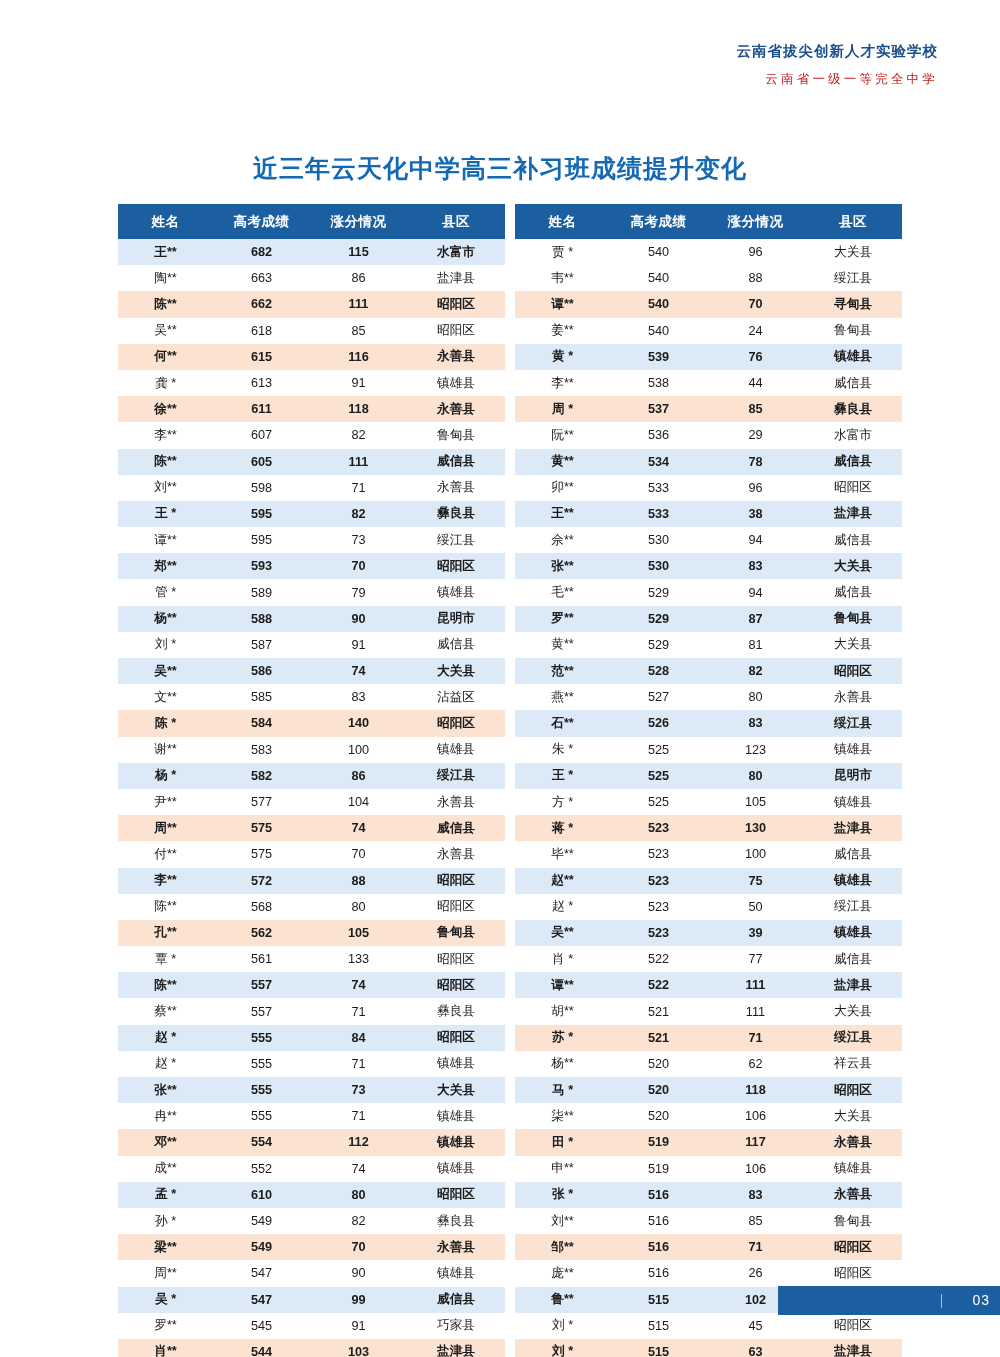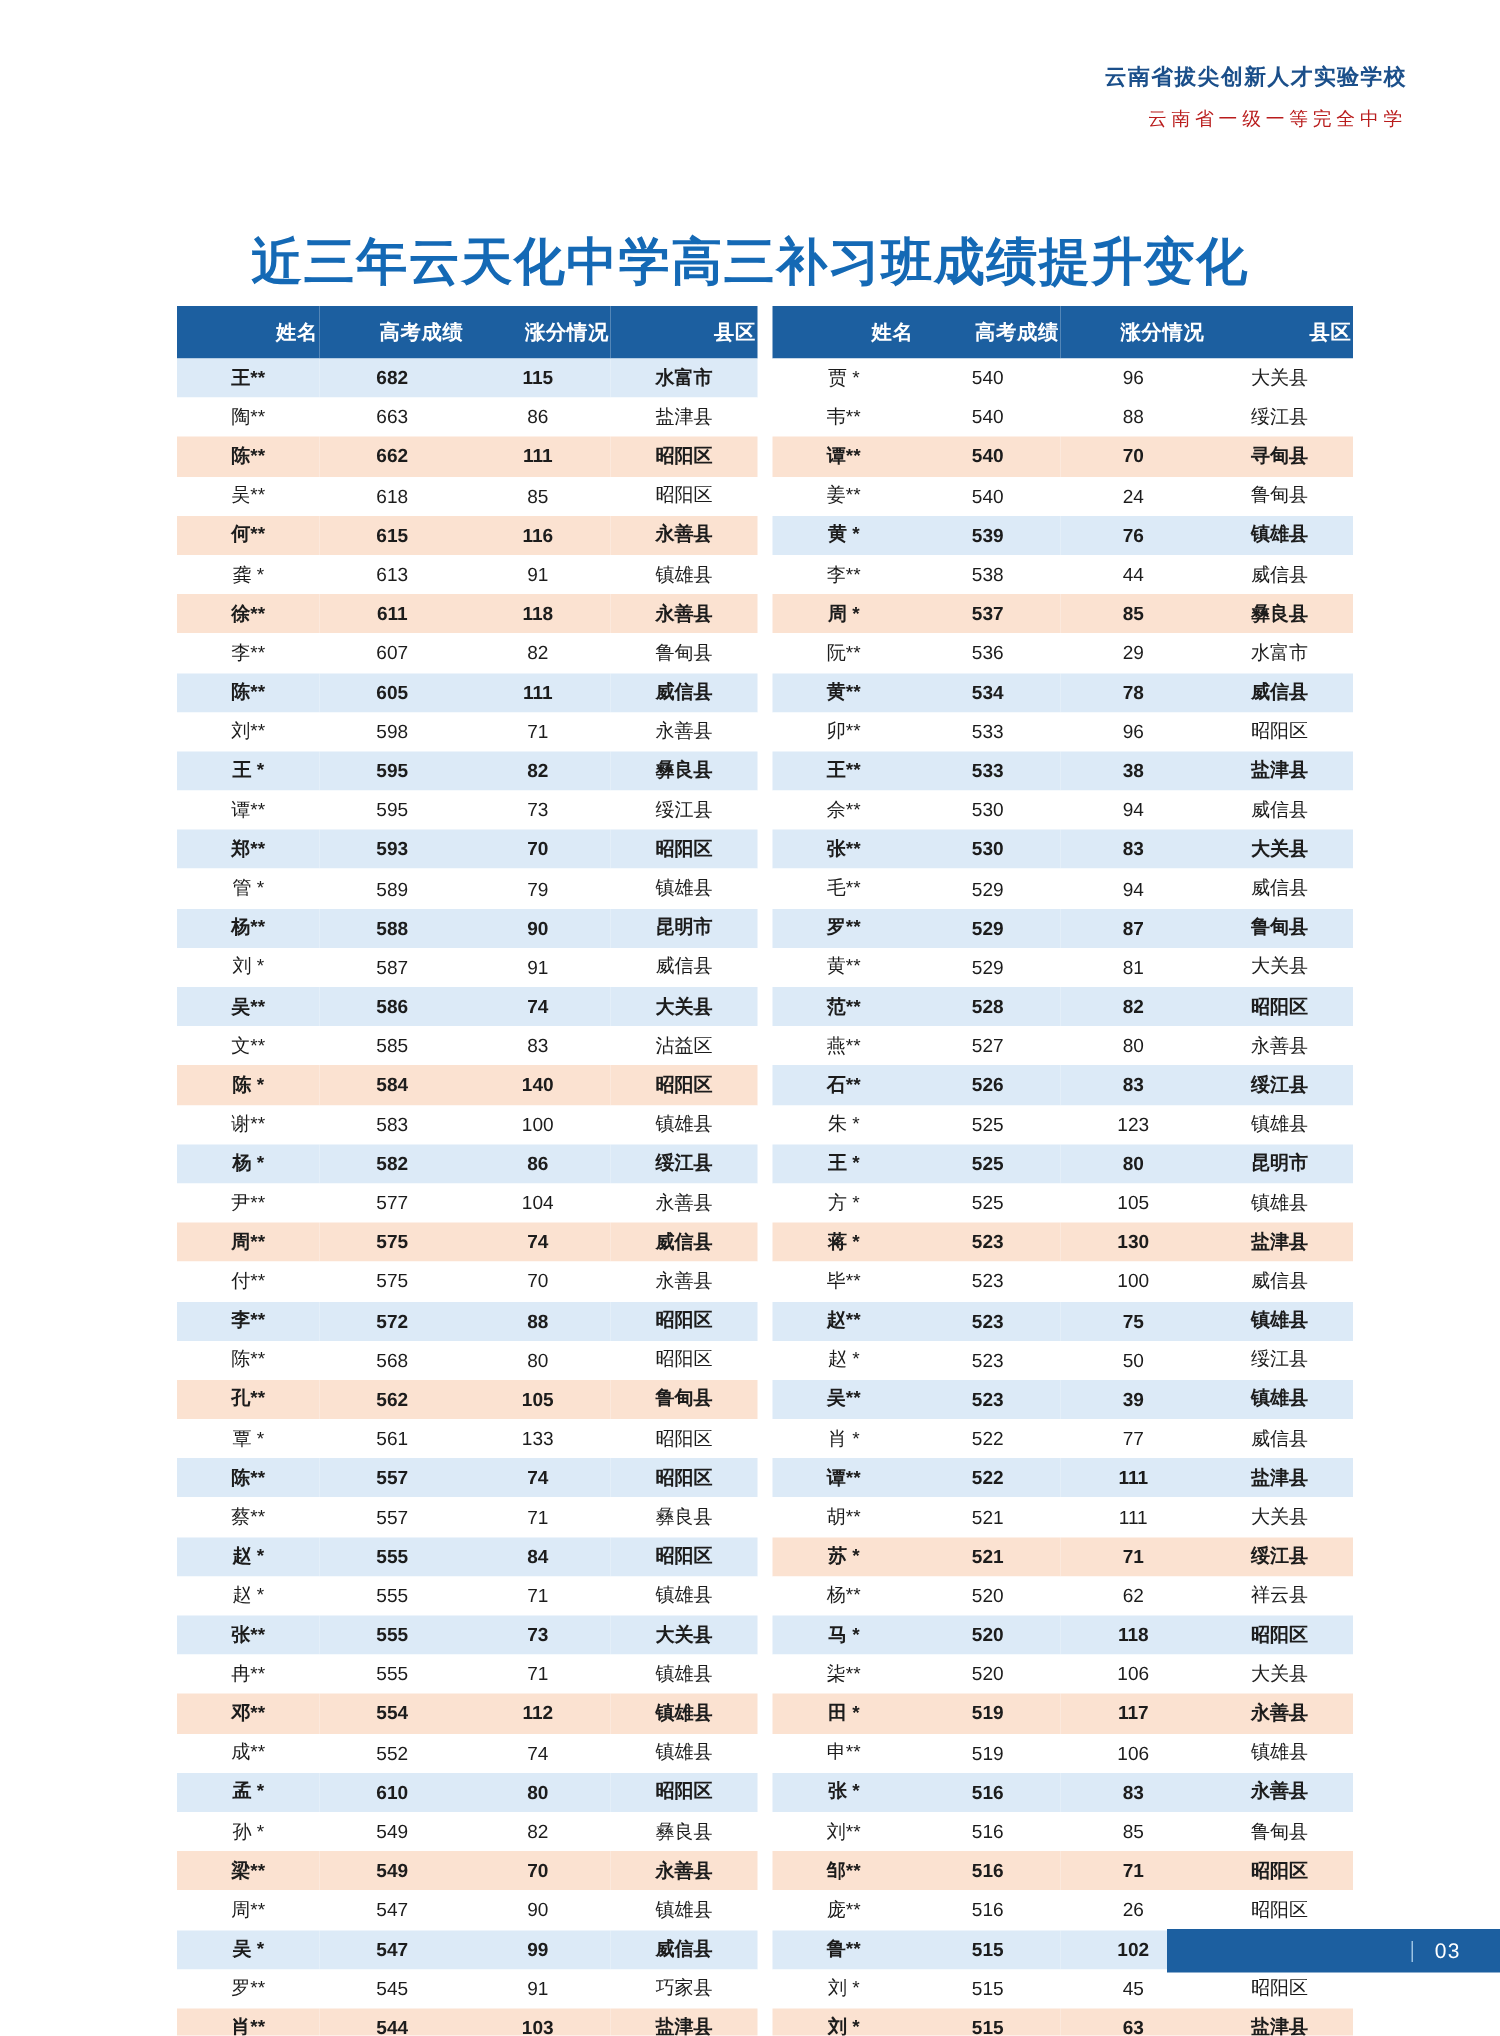--- a/index.html
+++ b/index.html
@@ -31,21 +31,21 @@
     font-size:12.5px;
     color:#b91c1c;
     letter-spacing:3.2px;
     margin-top:10px;
   }
   
   .title {
     position:absolute;
     top:152px; left:0; right:0;
     text-align:center;
-    font-size:34px;
+    font-size:25px;
     font-weight:bold;
     color:#1469b5;
     letter-spacing:1px;
   }
   
   .tables {
     position:absolute;
     top:204px;
     left:118px;
     width:784px;
@@ -56,21 +56,21 @@
     border-collapse:collapse;
     width:387px;
     table-layout:fixed;
   }
   th {
     background:#1c5fa0;
     color:#fff;
     font-size:13.5px;
     font-weight:bold;
     height:33px;
-    text-align:right;
+    text-align:center;
     letter-spacing:0.5px;
   }
   td {
     height:24.2px;
     text-align:center;
     font-size:12.7px;
     color:#1c1c1c;
     border:none;
   }
   col.c-name  { width:95px; }
@@ -84,21 +84,21 @@
   tr.blue td:nth-child(1), tr.peach td:nth-child(1) { font-weight:bold; }
   
   .footer-bar {
     position:absolute;
     bottom:42px; right:0;
     width:222px; height:29px;
     background:#1c5fa0;
   }
   .footer-num {
     position:absolute;
-    bottom:49px; right:26px;
+    bottom:49px; right:10px;
     color:#ffffff;
     font-size:14px;
     letter-spacing:1px;
   }
   .footer-tick {
     position:absolute;
     bottom:49px; right:58px;
     width:1px; height:14px;
     background:#9cc3e3;
   }

